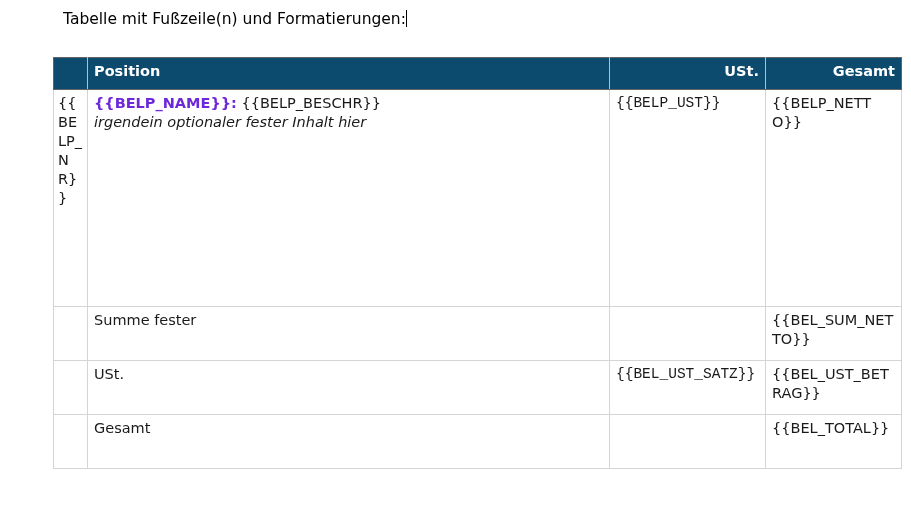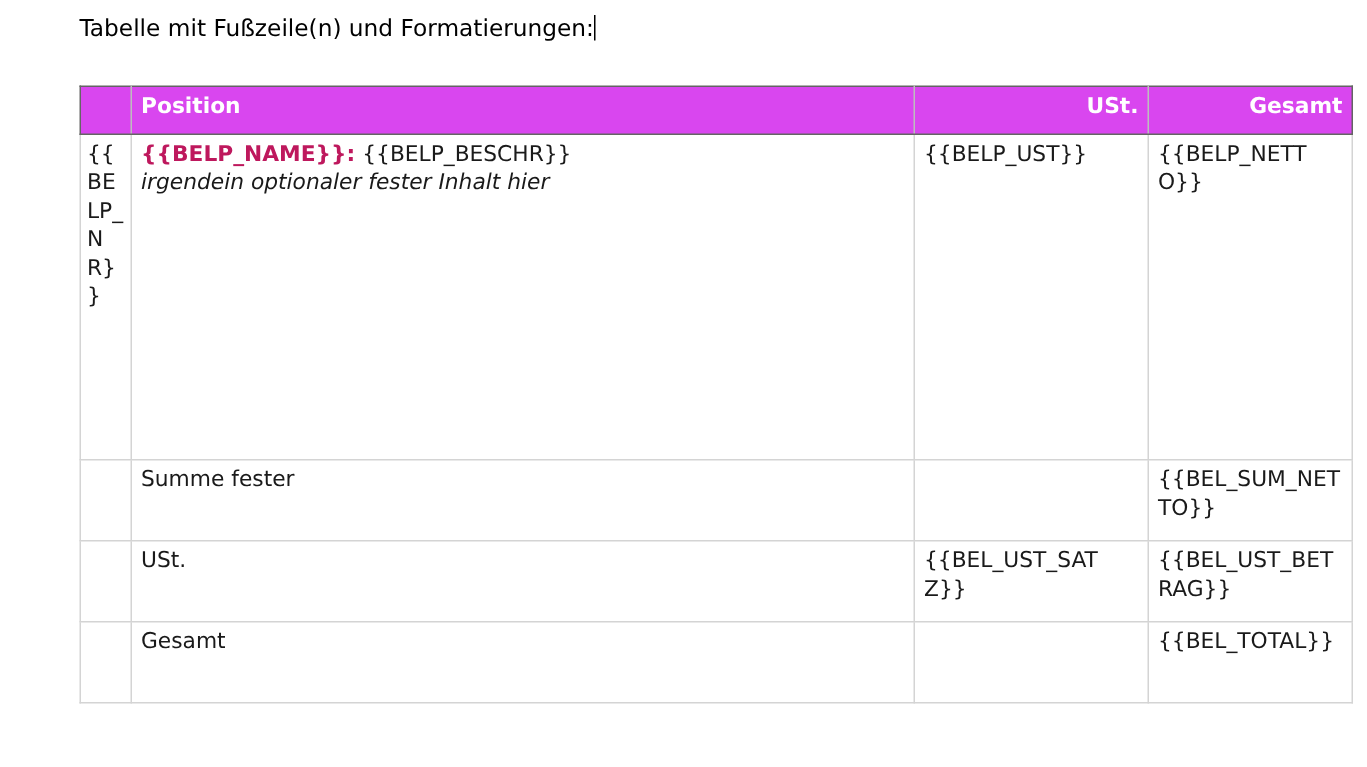--- a/index.html
+++ b/index.html
@@ -12,21 +12,21 @@
     height: 511px;
     font-family: "DejaVu Sans", "Liberation Sans", sans-serif;
     color: #1a1a1a;
     overflow: hidden;
     position: relative;
   }
 
   
   #doc-heading {
     position: absolute;
-    left: 53px;
+    left: 63px;
     top: 8px;
     font-size: 15.5px;
     line-height: 22px;
     color: #000000;
     white-space: pre;
   }
   #doc-heading .caret {
     display: inline-block;
     width: 1px;
     height: 17px;
@@ -51,21 +51,21 @@
     vertical-align: top;
     word-break: break-all;
     overflow-wrap: anywhere;
     line-height: 19px;
     font-weight: normal;
     text-align: left;
   }
 
   
   #invoice-table thead th {
-    background: #d946ef;
+    background: #0c4a6e;
     color: #ffffff;
     font-weight: bold;
     border: 1px solid #646464;
     border-right-color: #bdbdbd;
     height: 22px;
     padding-top: 4px;
     padding-bottom: 5px;
     font-size: 14.5px;
   }
   #invoice-table thead th.th-nr { width: 25px; padding-left: 4px; padding-right: 4px; }
@@ -76,30 +76,30 @@
   
   #invoice-table td.col-nr {
     width: 25px;
     padding-left: 4px;
     padding-right: 4px;
     white-space: normal;
     word-break: break-all;
     letter-spacing: 0;
   }
   #invoice-table td.col-pos { width: 509px; }
-  #invoice-table td.col-ust { width: 143px; }
+  #invoice-table td.col-ust { width: 143px; font-family: Liberation Mono, monospace; }
   #invoice-table td.col-ges { width: 123px; }
 
   
   tr.item-row td { height: 207px; }
 
   tr.footer-row td { height: 44px; }
 
   .accent-name {
-    color: #be185d;
+    color: #6d28d9;
     font-weight: bold;
     text-align: right;
   }
   .line2 { display: block; font-style: italic; }
 
   .nrstack { display: block; }
 </style>
 </head>
 <body>
 

